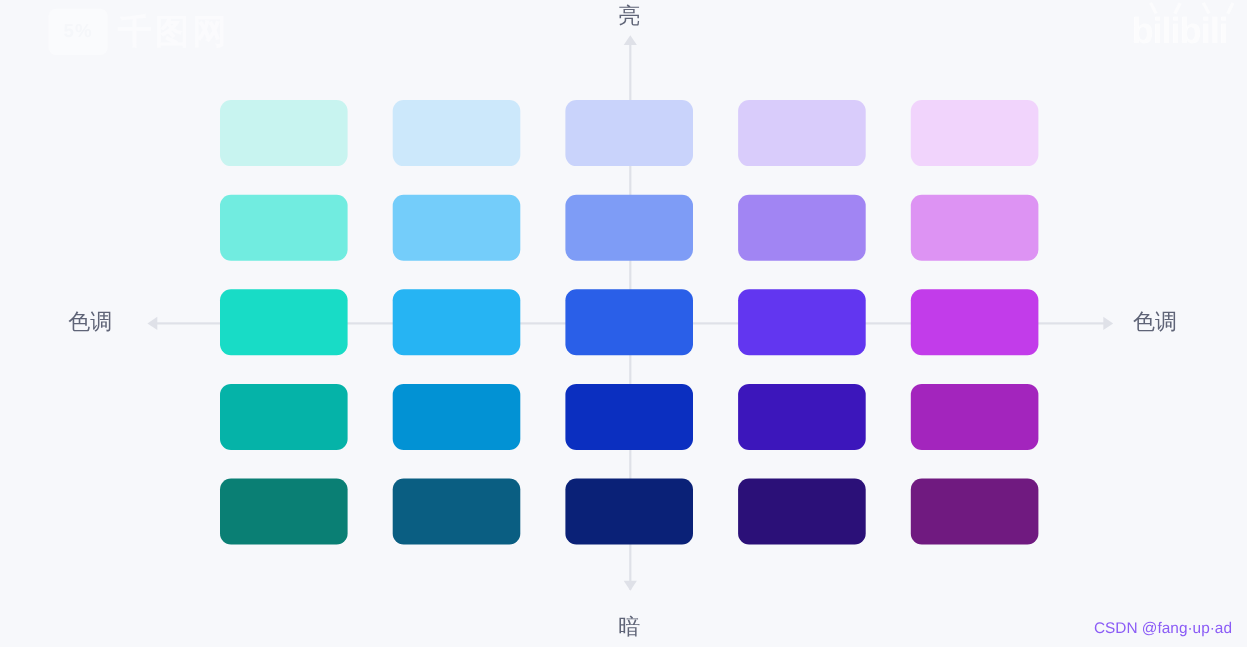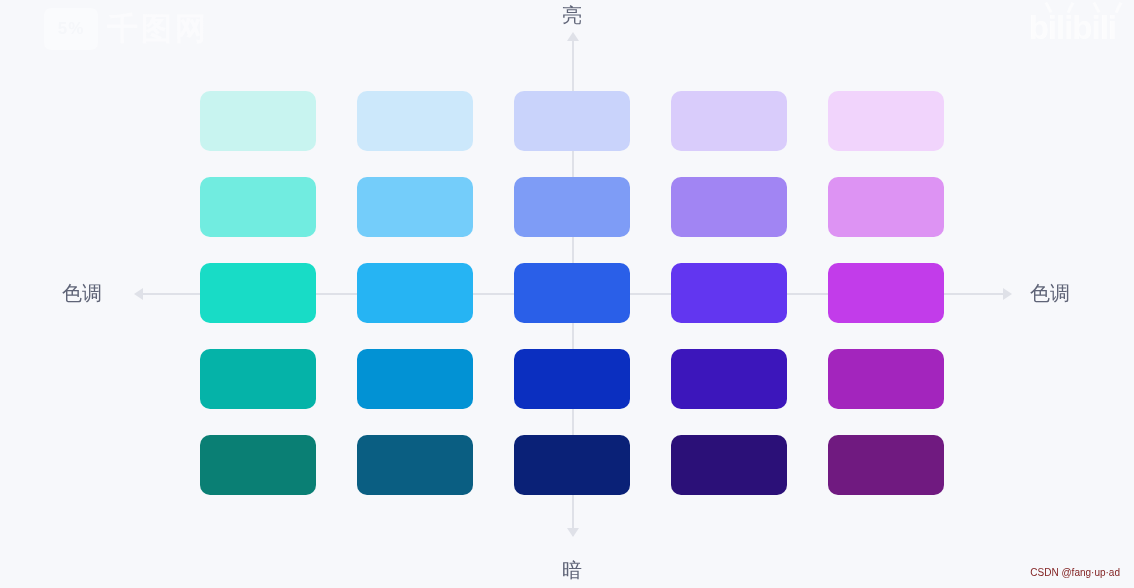--- a/index.html
+++ b/index.html
@@ -161,22 +161,22 @@
   }
   .wm-bili .bili-ears i.e1 { left: 12px;  transform: rotate(-28deg); }
   .wm-bili .bili-ears i.e2 { left: 34px;  transform: rotate(26deg); }
   .wm-bili .bili-ears i.e3 { left: 60px;  transform: rotate(-28deg); }
   .wm-bili .bili-ears i.e4 { left: 82px;  transform: rotate(26deg); }
 
   .csdn-credit {
     position: absolute;
     right: 14px;
     bottom: 10px;
-    color: #7f1d1d;
-    font-size: 10px;
+    color: #8b5cf6;
+    font-size: 14px;
     white-space: nowrap;
     text-align: center;
   }
 </style>
 </head>
 <body>
 
 <div id="stage">
 
   <div class="axis-line axis-v"></div>

